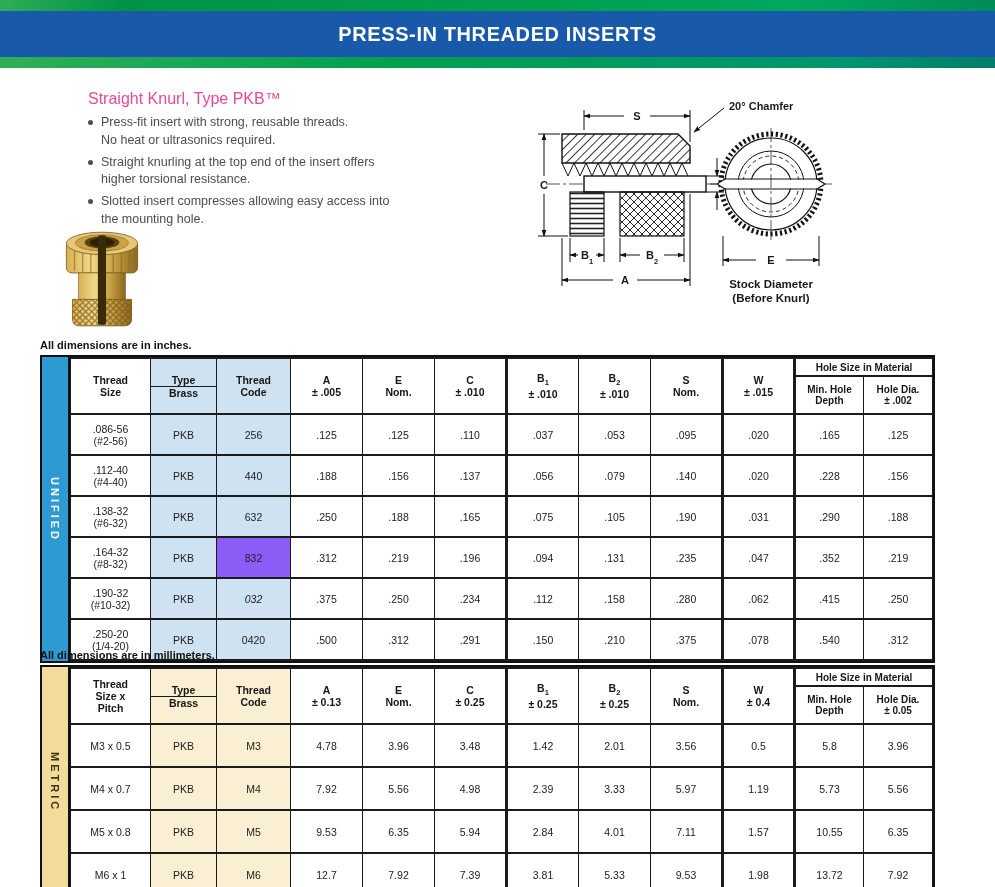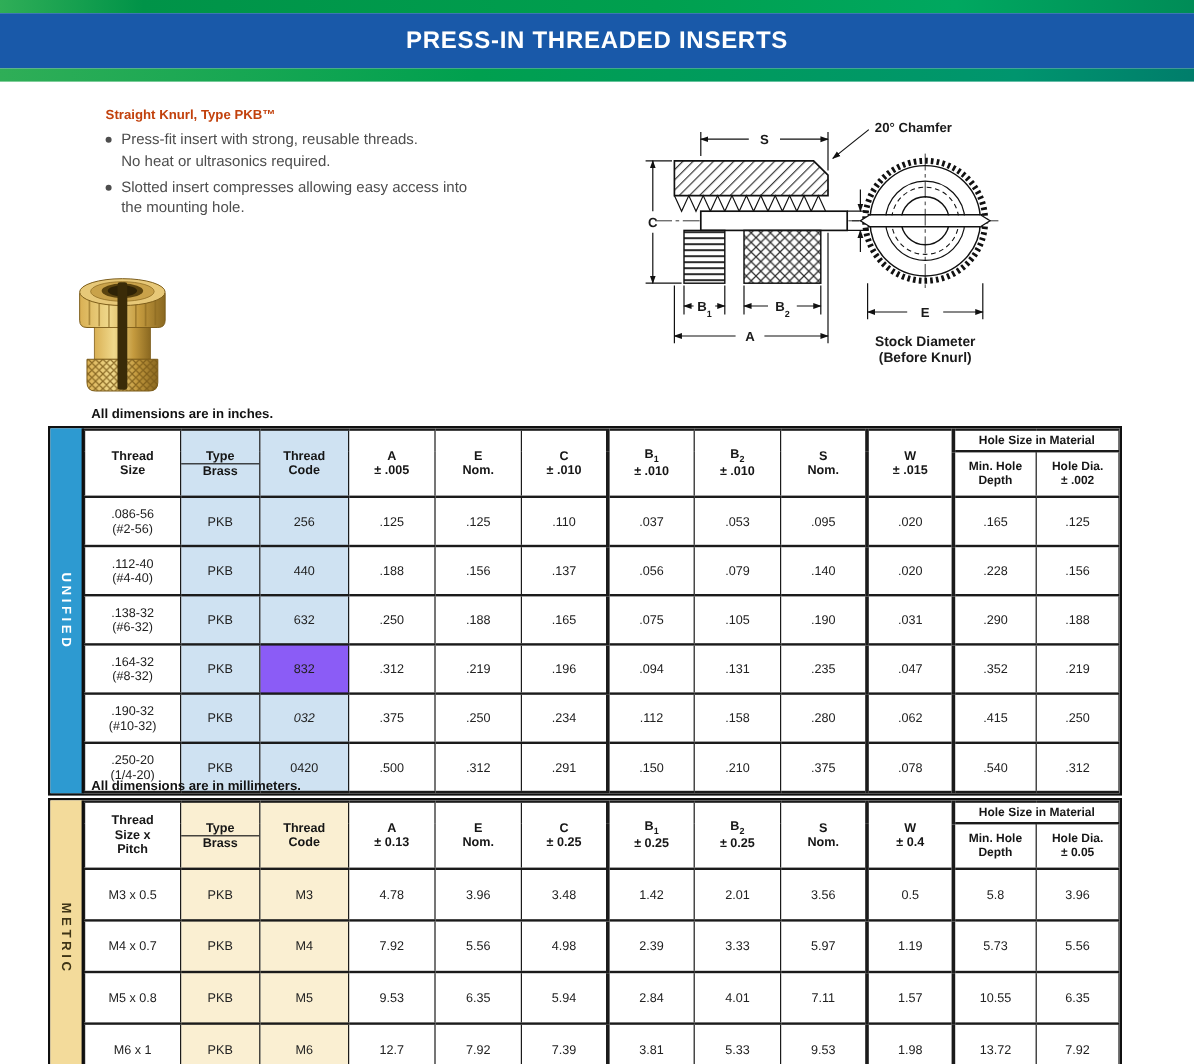--- a/index.html
+++ b/index.html
@@ -11,33 +11,33 @@
   
   .green-top{position:absolute;left:0;top:0;width:995px;height:11px;
     background:linear-gradient(90deg,#2fae57,#009348 12%,#00a04f 55%,#00a860 80%,#008c57);}
   .banner{position:absolute;left:0;top:11px;width:995px;height:46px;background:#1959a9;
     display:flex;align-items:center;justify-content:center;}
   .banner h1{margin:14px;color:#fff;font-size:20px;font-weight:bold;letter-spacing:.6px;}
   .green-bottom{position:absolute;left:0;top:57px;width:995px;height:11px;
     background:linear-gradient(90deg,#2fae57,#00a04f 40%,#00956e 85%,#007d6b);}
   
   .intro{position:absolute;left:88px;top:90px;width:420px;}
-  .intro h2{margin:0 0 6px 0;font-size:11px;font-weight:bold;color:#c2410c;}
+  .intro h2{margin:0 0 6px 0;font-size:16px;font-weight:normal;color:#ec4899;}
   .intro ul{list-style:none;margin:0;padding:0;}
   .intro li{display:flex;gap:8px;font-size:12.5px;line-height:1.42;color:#4d4d4d;margin-bottom:4px;}
   .intro li .dot{flex:0 0 auto;width:5px;height:5px;border-radius:50%;background:#4d4d4d;margin-top:6px;}
   .intro li .btxt{white-space:pre-line;}
   
   .photo{position:absolute;left:46px;top:220px;width:112px;height:114px;}
   .diagram{position:absolute;left:498px;top:86px;width:497px;height:237px;}
   .diagram text{font-family:"Liberation Sans",sans-serif;fill:#1a1a1a;}
   .dimlbl{font-size:11px;font-weight:bold;}
   .caplbl{font-size:11.5px;font-weight:bold;}
   
-  .tcap{position:absolute;left:40px;font-size:11px;font-weight:bold;color:#121212;margin-left:36px;}
+  .tcap{position:absolute;left:40px;font-size:11px;font-weight:bold;color:#121212;}
   #cap1{top:339px;} #cap2{top:649px;}
   
   .tbl-wrap{position:absolute;left:40px;display:flex;border:2px solid #101010;background:#fff;}
   #tbl1{top:355px;} #tbl2{top:665px;}
   .side-label{width:26px;display:flex;align-items:center;justify-content:center;
     border-right:2px solid #101010;
     writing-mode:vertical-rl;text-orientation:mixed;
     font-size:11px;font-weight:bold;letter-spacing:3px;}
   table.spec{border-collapse:collapse;table-layout:fixed;width:842px;background:#fff;}
   table.spec th,table.spec td{
@@ -70,20 +70,25 @@
   <div class="intro">
     <h2>Straight Knurl, Type PKB™</h2>
     <ul>
       <li>
           <span class="dot"></span>
           <span class="btxt">Press-fit insert with strong, reusable threads.
 No heat or ultrasonics required.</span>
         </li>
       <li>
           <span class="dot"></span>
+          <span class="btxt">Straight knurling at the top end of the insert offers
+higher torsional resistance.</span>
+        </li>
+      <li>
+          <span class="dot"></span>
           <span class="btxt">Slotted insert compresses allowing easy access into
 the mounting hole.</span>
         </li>
     </ul>
   </div>
 
   <svg class="photo" viewBox="0 0 110 112">
     <defs>
       <linearGradient id="gold1" x1="0" y1="0" x2="1" y2="0">
         <stop offset="0" stop-color="#d9b054"></stop>

